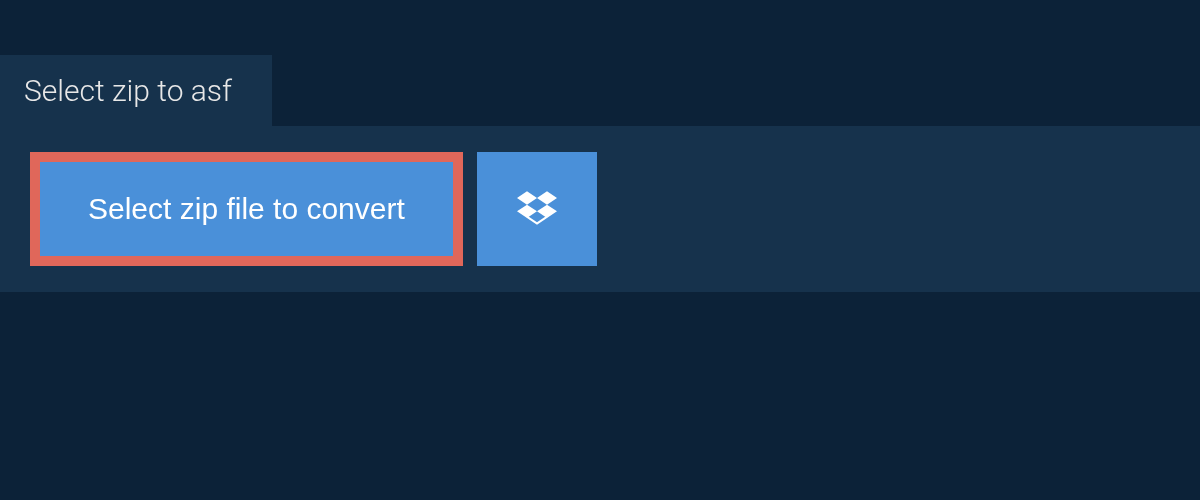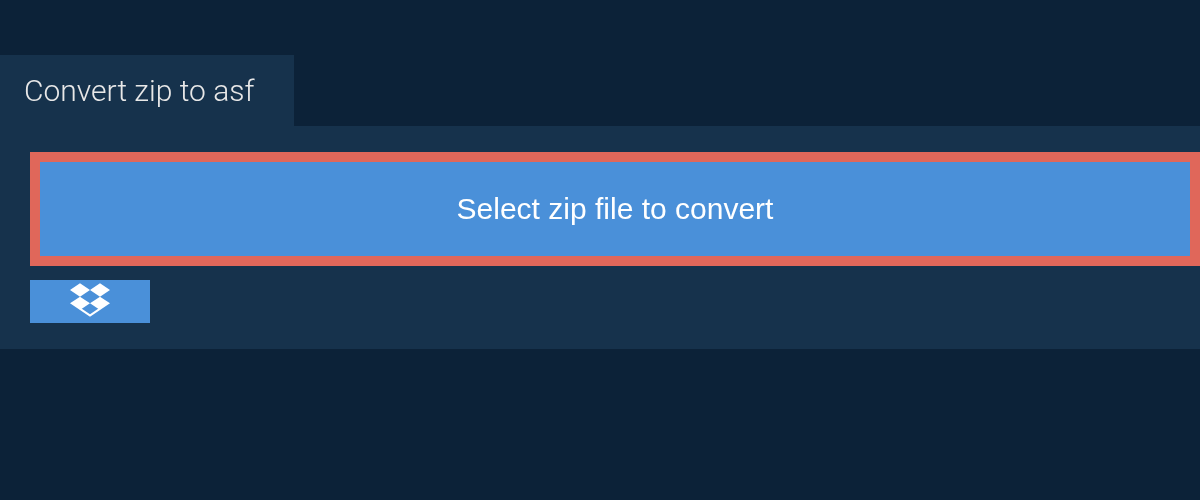--- a/index.html
+++ b/index.html
@@ -24,21 +24,20 @@
       color: #e8e8e8;
       font-size: 30px;
       font-weight: 300;
     }
     .panel {
       background: #16324c;
       padding: 26px 0 26px 30px;
       display: flex;
       align-items: stretch;
       gap: 14px;
-      flex-direction: column;
     }
     .select-button {
       background: #4a90d9;
       border: 10px solid #e0675a;
       color: #ffffff;
       font-size: 30px;
       font-weight: 300;
       padding: 30px 48px;
       cursor: pointer;
       display: inline-flex;
@@ -58,21 +57,21 @@
       width: 40px;
       height: 40px;
     }
   </style>
 </head>
 <body>
 
 
 
 <div class="tab-container">
-  <span class="tab-title">Convert zip to asf</span>
+  <span class="tab-title">Select zip to asf</span>
 </div>
 
 <div class="panel">
   <button class="select-button">
     <span>Select zip file to convert</span>
   </button>
   <button class="dropbox-button">
     <span>
       <svg viewBox="0 0 24 24" fill="#ffffff" xmlns="http://www.w3.org/2000/svg">
         <path d="M6 2L0 6l6 4-6 4 6 4 6-4 6 4 6-4-6-4 6-4-6-4-6 4-6-4zm6 4l6 4-6 4-6-4 6-4z"></path>

